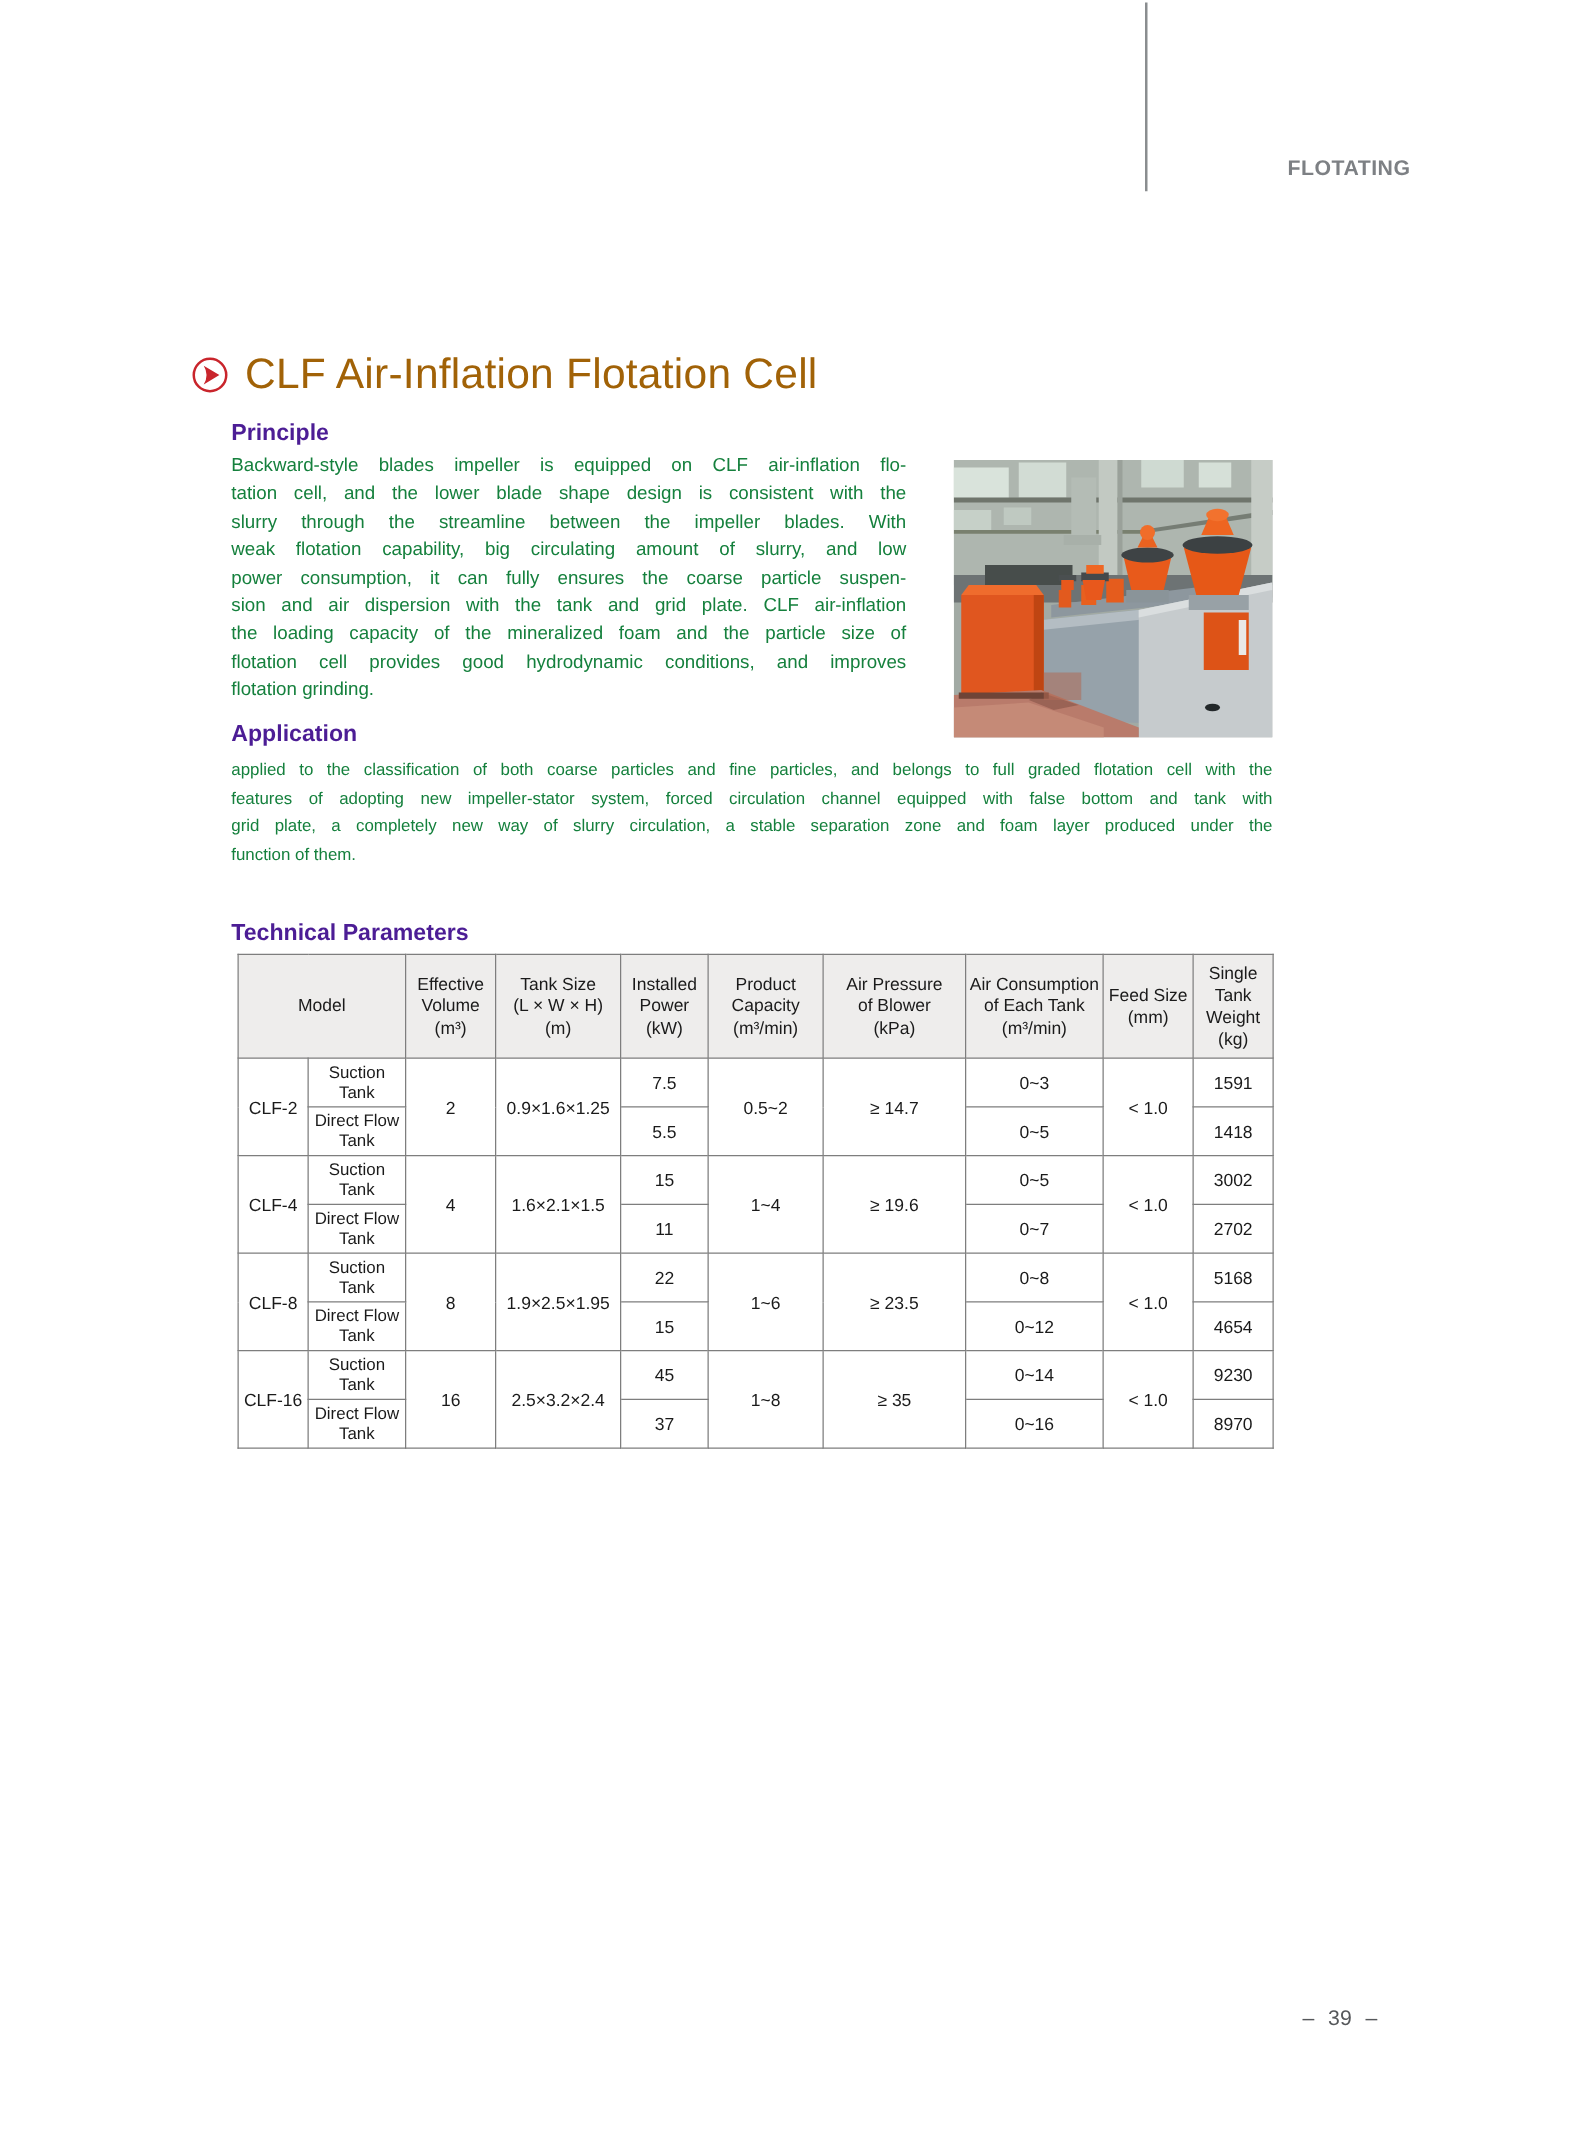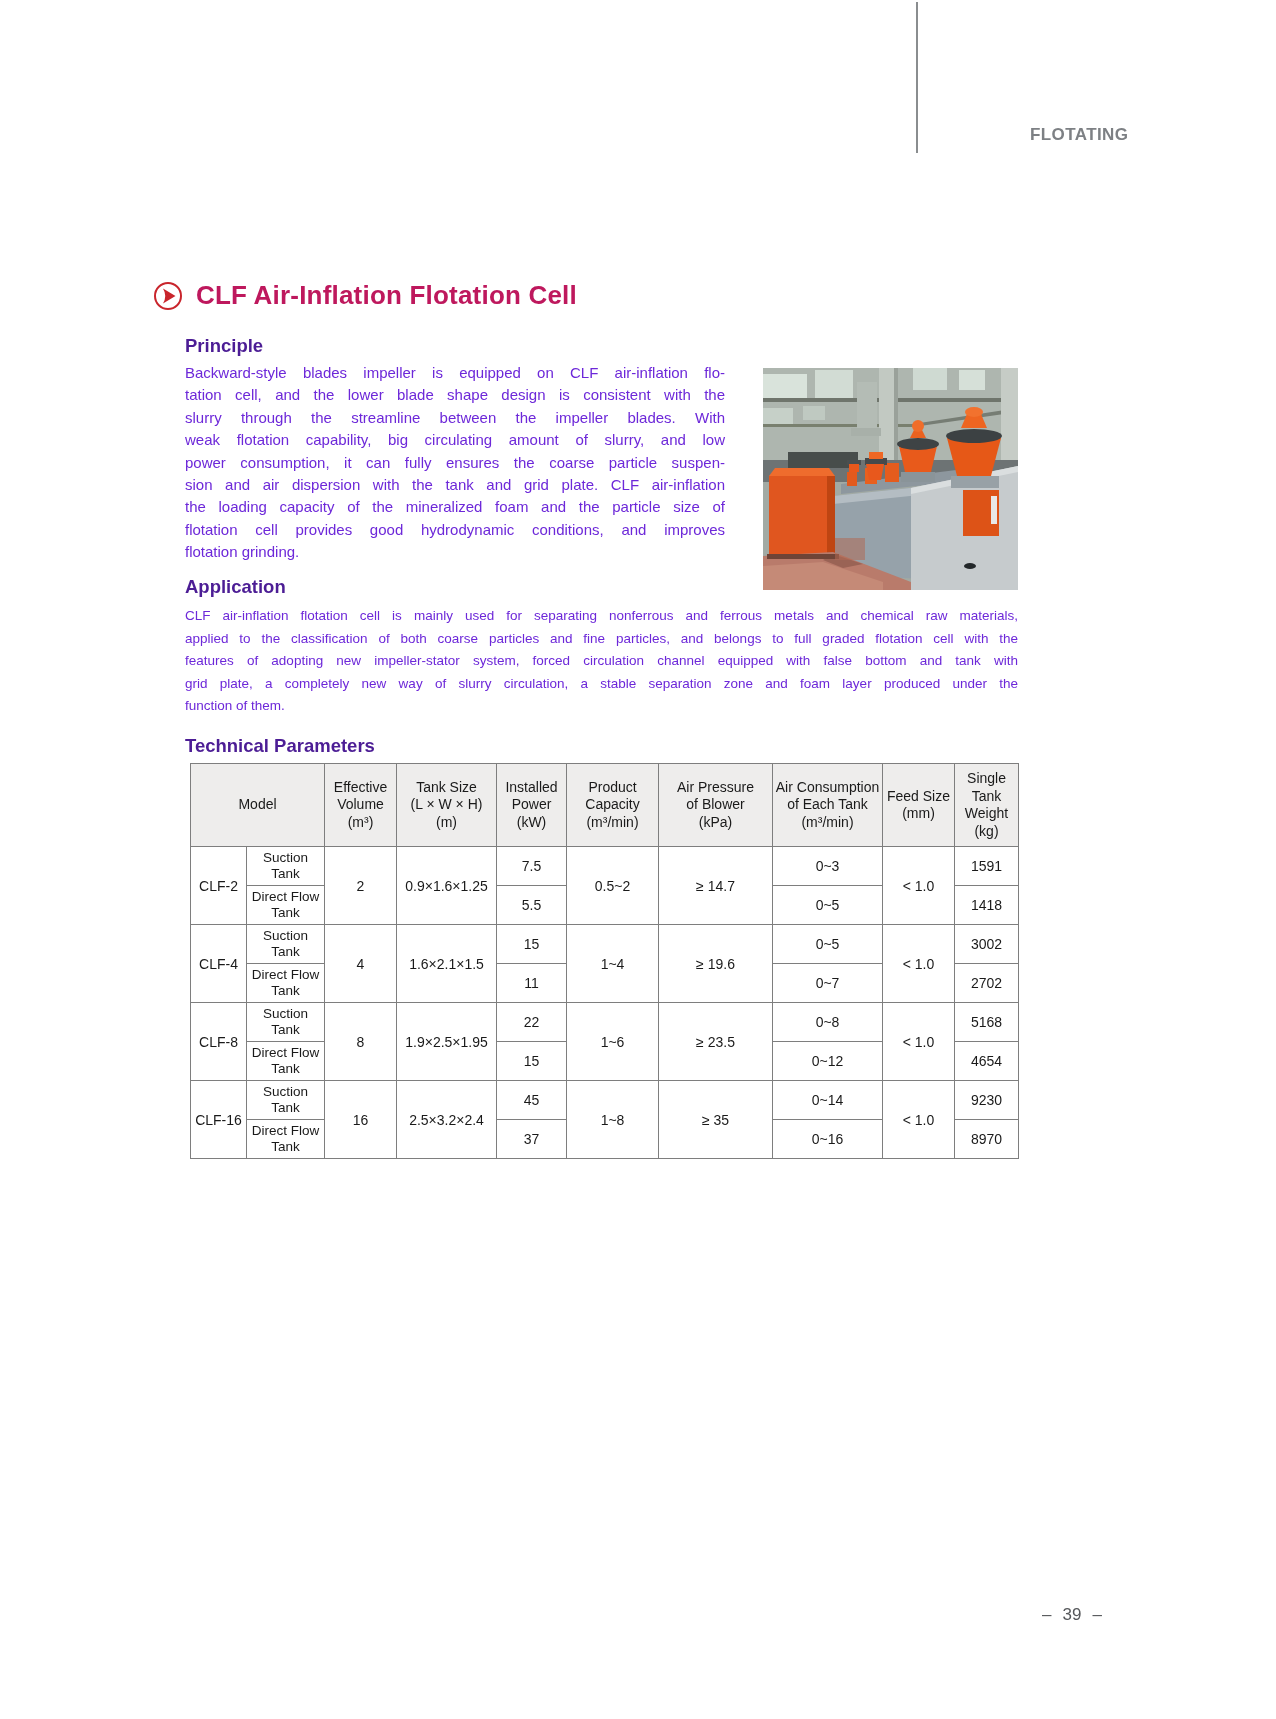--- a/index.html
+++ b/index.html
@@ -10,26 +10,26 @@
   }
   .vrule { position:absolute; left:916px; top:2px; width:2px; height:151px; background:#8a8d8f; }
   .headerlabel {
     position:absolute; left:1030px; top:125px;
     font-size:17px; font-weight:bold; color:#7d8084; letter-spacing:0.4px;
   }
   .titlerow { position:absolute; left:153px; top:280px; display:flex; align-items:center; gap:13px; }
   .bullet { width:30px; height:30px; flex:0 0 30px; }
   .bullet circle { fill:none; stroke:var(--accent); stroke-width:2; }
   .bullet path { fill:var(--accent); }
-  .pagetitle { font-size:26px; font-weight:bold; color:#be185d; letter-spacing:0.2px; white-space:nowrap; }
+  .pagetitle { font-size:34px; font-weight:normal; color:#a16207; letter-spacing:0.2px; white-space:nowrap; }
   .sechead { position:absolute; font-size:18.5px; font-weight:bold; color:#4c1d95; }
   #principle-head { left:185px; top:335px; }
   #application-head { left:185px; top:576px; }
   #technical-head { left:185px; top:735px; }
-  .para { position:absolute; color:#6d28d9; }
+  .para { position:absolute; color:#15803d; }
   #principle-para { left:185px; top:362px; width:540px; font-size:15px; line-height:22.4px; }
   #application-para { left:185px; top:605px; width:833px; font-size:13.5px; line-height:22.5px; }
   .pline { text-align:justify; text-align-last:justify; white-space:nowrap; }
   .pline.last { text-align-last:left; }
   #photo { position:absolute; left:763px; top:368px; width:255px; height:222px; display:block; }
   #params {
     position:absolute; left:190px; top:763px; width:828px;
     border-collapse:collapse; table-layout:fixed; font-size:14px; color:#1a1a1a;
   }
   #params th, #params td {
@@ -136,21 +136,20 @@
 
     <polygon points="0,188 70,184 148,214 148,222 0,222" fill="#b97b6b"></polygon>
     <polygon points="0,198 60,194 120,214 120,222 0,222" fill="#c58a77"></polygon>
     <polygon points="70,186 100,196 80,200 60,192" fill="#9a6355"></polygon>
     <rect x="4" y="186" width="72" height="5" fill="#6f4437"></rect>
     <rect x="72" y="170" width="30" height="22" fill="#b06a53" opacity="0.55"></rect>
   </svg>
 
   <div class="sechead" id="application-head">Application</div>
   <div class="para" id="application-para">
-    <div class="pline">CLF air-inflation flotation cell is mainly used for separating nonferrous and ferrous metals and chemical raw materials,</div>
     <div class="pline">applied to the classification of both coarse particles and fine particles, and belongs to full graded flotation cell with the</div>
     <div class="pline">features of adopting new impeller-stator system, forced circulation channel equipped with false bottom and tank with</div>
     <div class="pline">grid plate, a completely new way of slurry circulation, a stable separation zone and foam layer produced under the</div>
     <div class="pline last">function of them.</div>
   </div>
 
   <div class="sechead" id="technical-head">Technical Parameters</div>
 
   <table id="params">
     <colgroup>

